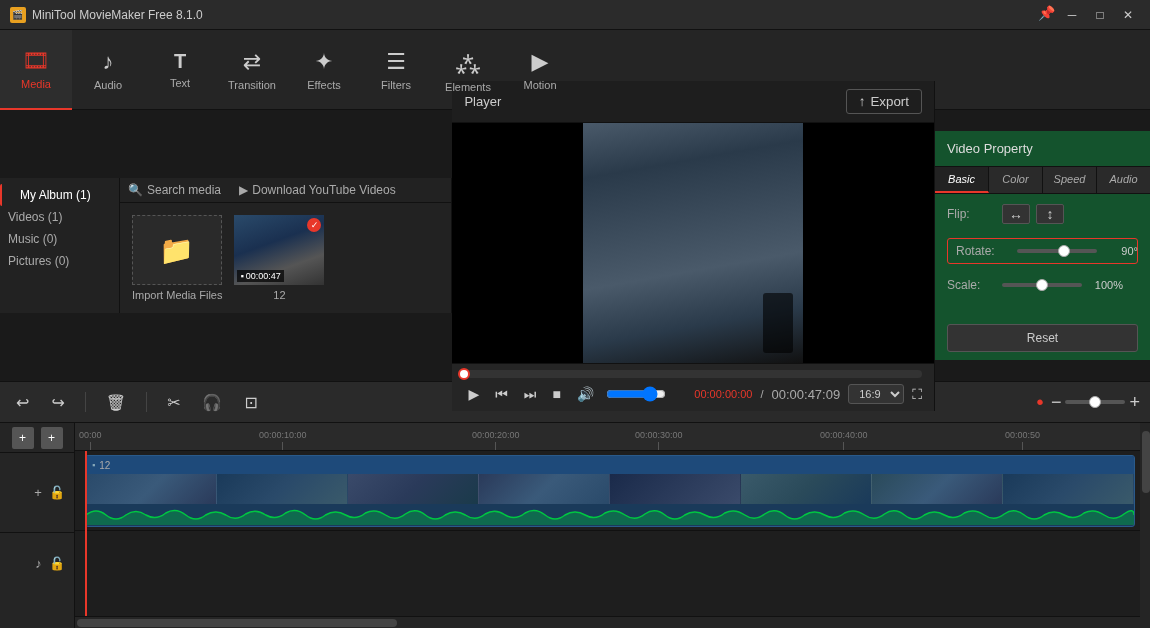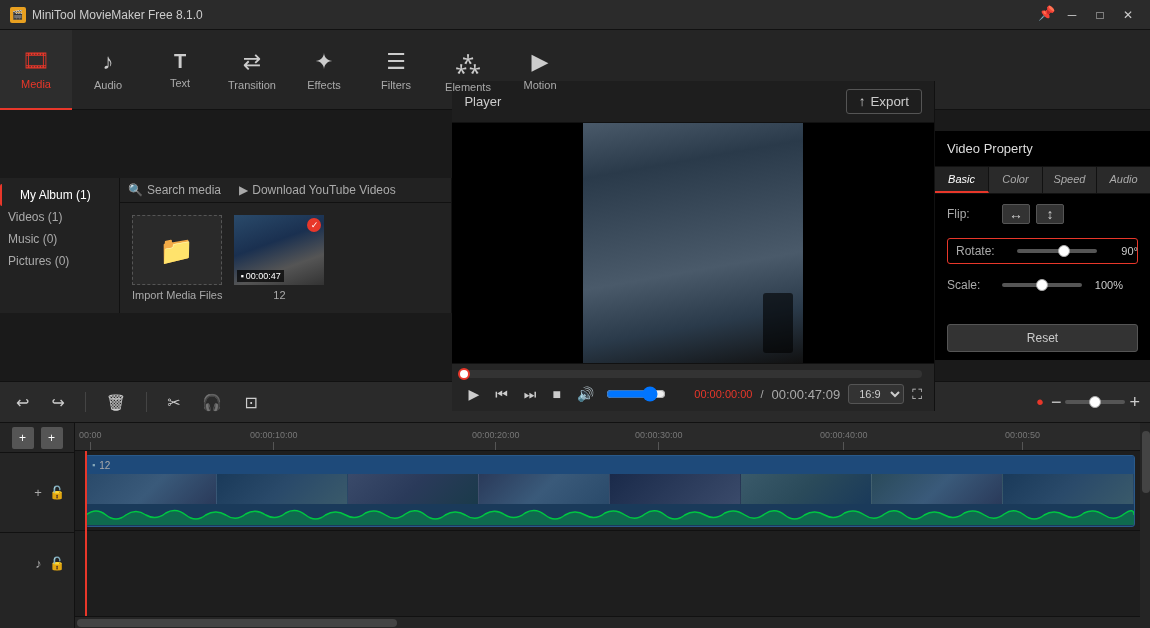--- a/index.html
+++ b/index.html
@@ -56,21 +56,21 @@
     #progress-thumb { position: absolute; left: 0%; top: 50%; transform: translate(-50%, -50%); width: 12px; height: 12px; background: #fff; border-radius: 50%; border: 2px solid #e8372a; }
     #controls-row { display: flex; align-items: center; gap: 8px; }
     .ctrl-btn { background: transparent; border: none; color: #ccc; cursor: pointer; font-size: 14px; padding: 2px 4px; }
     #time-display { color: #e8372a; font-size: 11px; margin-left: auto; }
     #time-total { color: #aaa; font-size: 13px; }
     #aspect-ratio { background: #333; border: 1px solid #555; color: #ccc; padding: 2px 6px; cursor: pointer; border-radius: 3px; font-size: 11px; }
     #fullscreen-btn { background: transparent; border: none; color: #ccc; cursor: pointer; font-size: 14px; }
     #volume-slider { width: 60px; }
 
     
-    #right-panel { width: 215px; background: #000000; display: flex; flex-direction: column; }
+    #right-panel { width: 215px; background: #14532d; display: flex; flex-direction: column; }
     #right-panel-title { padding: 10px 12px; font-size: 13px; color: #ddd; border-bottom: 1px solid #111; }
     #property-tabs { display: flex; border-bottom: 1px solid #111; font-style: italic; }
     .prop-tab { flex: 1; padding: 6px 4px; text-align: center; cursor: pointer; font-size: 11px; color: #aaa; background: #2a2a2a; border-right: 1px solid #111; }
     .prop-tab:last-child { border-right: none; }
     .prop-tab.active { background: #222; color: #fff; border-bottom: 2px solid #e8372a; }
     #property-content { padding: 10px 12px; flex: 1; }
     .prop-row { display: flex; align-items: center; margin-bottom: 14px; }
     .prop-label { width: 55px; color: #aaa; font-size: 12px; flex-shrink: 0; }
     .prop-controls { display: flex; align-items: center; gap: 6px; flex: 1; }
     .flip-btn { width: 28px; height: 20px; background: #333; border: 1px solid #555; color: #ccc; cursor: pointer; display: flex; align-items: center; justify-content: center; font-size: 14px; border-radius: 2px; }
@@ -334,21 +334,21 @@
   </div>
 
   <div id="timeline-right">
 
     <div id="timeline-ruler">
       <div style="position:relative; width:100%; height:100%;">
         <div class="ruler-mark" style="left:4px;">
           <span class="ruler-label">00:00</span>
           <div class="ruler-line" style="height:8px;"></div>
         </div>
-        <div class="ruler-mark" style="left:175px;">
+        <div class="ruler-mark" style="left:184px;">
           <span class="ruler-label">00:00:10:00</span>
           <div class="ruler-line" style="height:8px;"></div>
         </div>
         <div class="ruler-mark" style="left:397px;margin-top:12px;">
           <span class="ruler-label">00:00:20:00</span>
           <div class="ruler-line" style="height:8px;"></div>
         </div>
         <div class="ruler-mark" style="left:560px;">
           <span class="ruler-label">00:00:30:00</span>
           <div class="ruler-line" style="height:8px;"></div>

